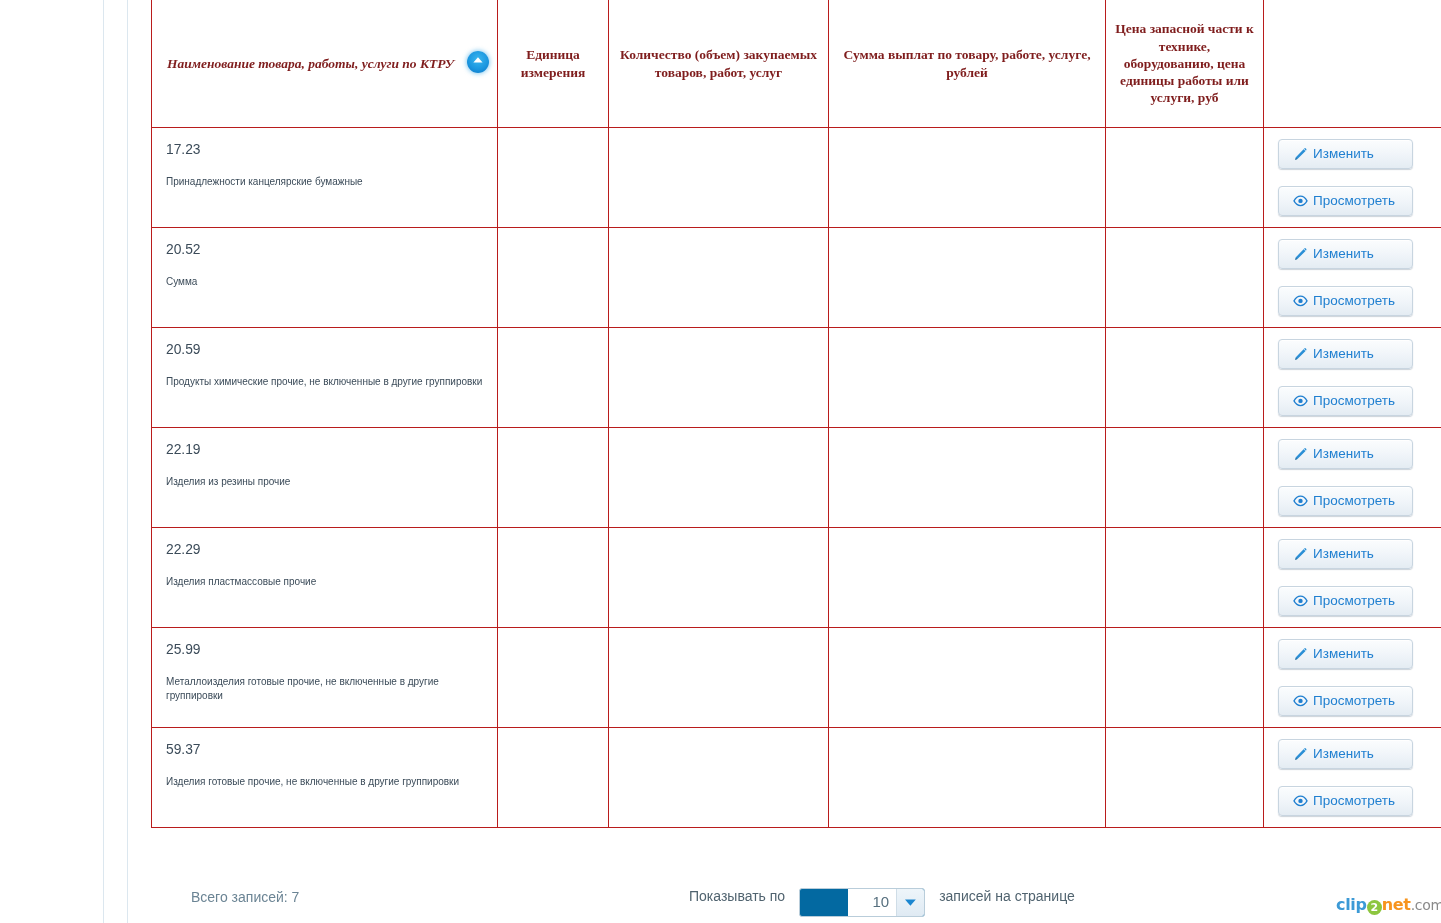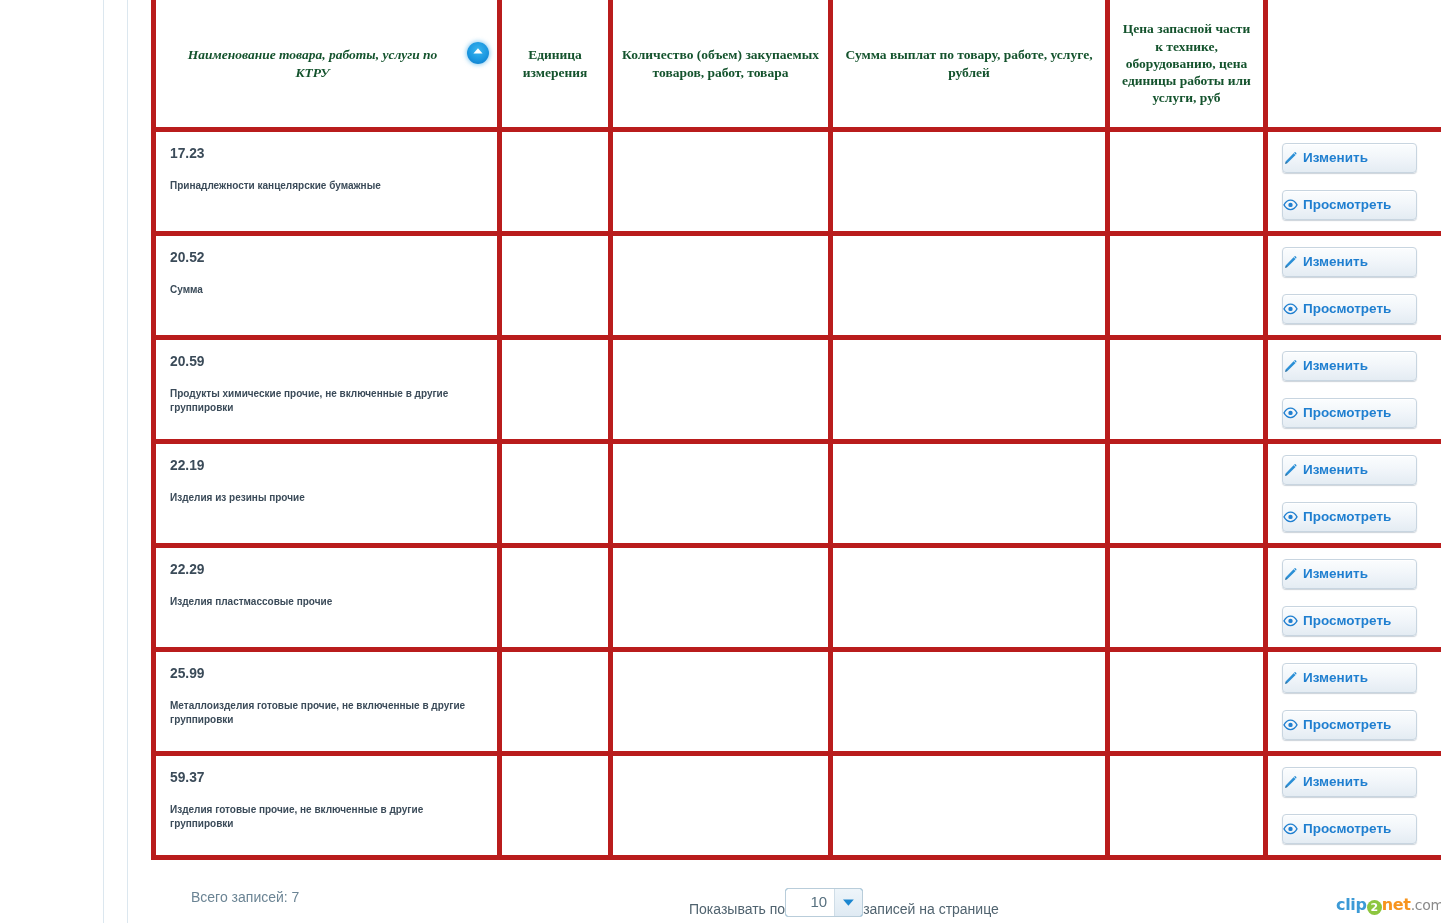--- a/index.html
+++ b/index.html
@@ -32,32 +32,31 @@
     top: 0;
     width: 1290px;
   }
   table.grid {
     border-collapse: collapse;
     width: 1290px;
     table-layout: fixed;
     background: #fff;
   }
   table.grid td, table.grid th {
-    border: 5px solid #b91c1c;
+    border: 1px solid #b91c1c;
     vertical-align: top;
     background: #fff;
-    font-weight: bold;
   }
   table.grid thead th {
     border-top: none;
     text-align: center;
     vertical-align: middle;
     font-size: 13.5px;
     font-weight: bold;
-    color: #14532d;
+    color: #7f1d1d;
     font-family: "Liberation Serif", serif;
     height: 119px;
     padding: 4px 8px;
     line-height: 1.28;
   }
   thead th.c-name { padding-top: 0; font-style: italic; }
   .name-head-inner {
     position: relative;
     display: block;
     padding: 0 34px 0 6px;
@@ -104,21 +103,21 @@
   td.c-actions {
     padding: 11px 0 11px 14px;
     text-align: left;
   }
   .btn {
     display: inline-flex;
     align-items: center;
     gap: 5px;
     min-width: 135px;
     box-sizing: border-box;
-    padding: 6px 10px 6px 0;
+    padding: 6px 10px 6px 14px;
     margin-bottom: 9px;
     background: linear-gradient(to bottom, #fbfdfe 0%, #f2f6fa 45%, #e4ecf3 100%);
     border: 1px solid #c8d5e0;
     border-radius: 4px;
     box-shadow: 0 1px 1px rgba(110,130,150,.35), inset 0 1px 0 #ffffff;
     color: #1f7fd0;
     font-size: 13.5px;
     line-height: 16px;
     cursor: pointer;
     white-space: nowrap;
@@ -140,34 +139,35 @@
     top: 3px;
     font-size: 14px;
     color: #6b8494;
     margin-left: 20px;
   }
   .pager {
     position: absolute;
     left: 538px;
     top: 2px;
     display: flex;
-    align-items: flex-end;
-    gap: 0;
+    align-items: flex-start;
+    gap: 14px;
     font-size: 14px;
     color: #50636f;
   }
   .select-box {
     display: flex;
     width: 76px;
     height: 27px;
     border: 1px solid #b9cdda;
     border-radius: 3px;
     overflow: hidden;
     background: #0369a1;
     cursor: pointer;
+    padding-left: 48px;
   }
   .select-box .val {
     flex: 1;
     text-align: right;
     padding: 4px 7px 0 0;
     font-size: 15px;
     color: #57707f;
     background: #fff;
   }
   .select-box .arrow {
@@ -234,21 +234,21 @@
                 <svg width="12" height="8" viewBox="0 0 12 8" aria-hidden="true">
                   <path d="M6 1.2 L10.6 6.4 L1.4 6.4 Z" fill="#ffffff"></path>
                 </svg>
               </span>
             </span>
           </th>
           <th>
             <span>Единица измерения</span>
           </th>
           <th>
-            <span>Количество (объем) закупаемых товаров, работ, товара</span>
+            <span>Количество (объем) закупаемых товаров, работ, услуг</span>
           </th>
           <th>
             <span>Сумма выплат по товару, работе, услуге, рублей</span>
           </th>
           <th>
             <span>Цена запасной части к технике, оборудованию, цена единицы работы или услуги, руб</span>
           </th>
           <th>
             <span></span>
           </th>

